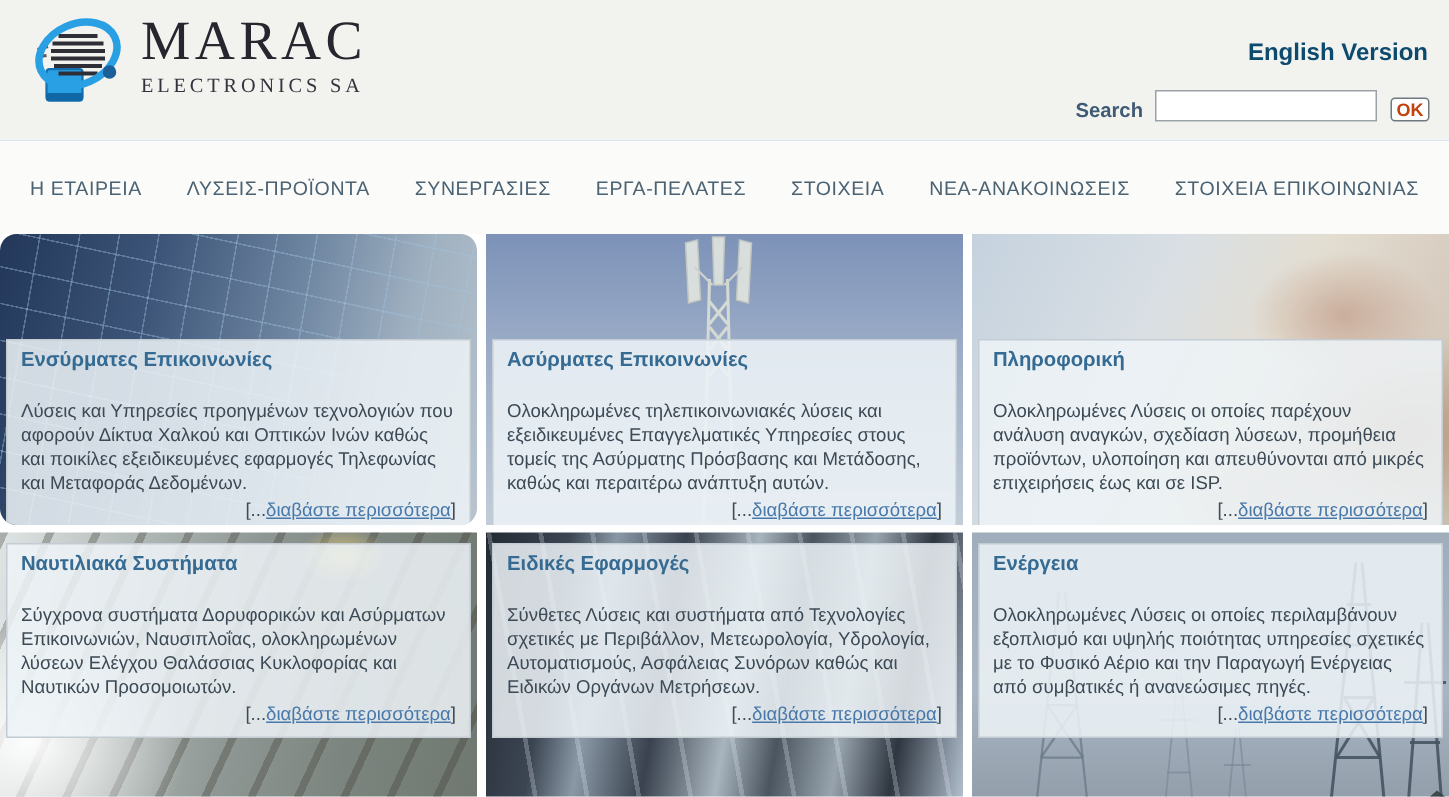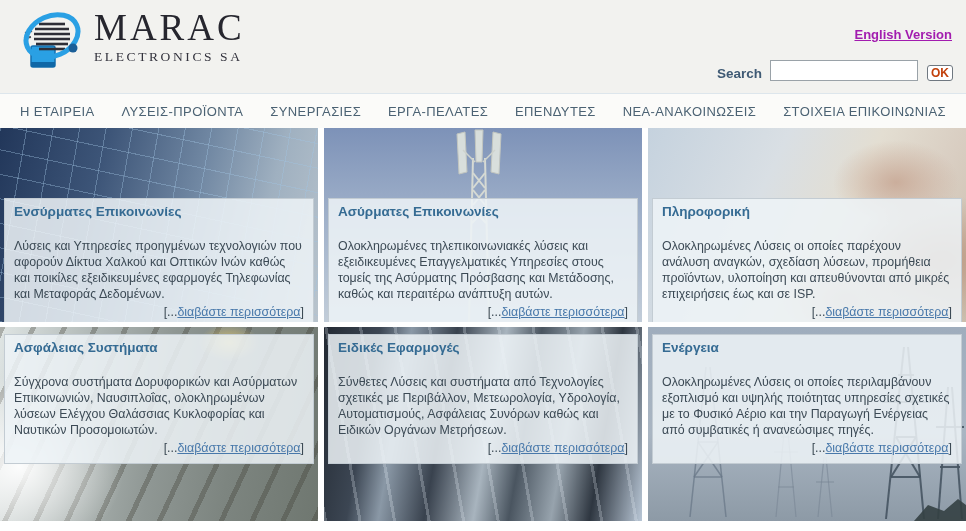--- a/index.html
+++ b/index.html
@@ -7,31 +7,31 @@
               font-family:"Liberation Sans", sans-serif; }
 
   
   .header { position:relative; width:966px; height:93px; background:#f2f2ef; }
   .logo { position:absolute; left:22px; top:9px; display:flex; align-items:flex-start; }
   .logo-icon { width:62px; height:64px; margin-right:10px; }
   .logo-text { font-family:"Liberation Serif", serif; }
   .logo-title { font-size:37px; letter-spacing:3px; color:#26262e; line-height:1; }
   .logo-sub { font-size:13.5px; letter-spacing:2.6px; color:#33333d; margin-top:3px; }
 
-  .eng-link { position:absolute; right:14px; top:27px; font-size:13px; font-weight:bold;
-              color:#a21caf; text-decoration:underline; cursor:pointer; }
+  .eng-link { position:absolute; right:14px; top:27px; font-size:16px; font-weight:bold;
+              color:#0c4a6e; cursor:pointer; }
   .search-row { position:absolute; right:13px; top:60px; display:flex; align-items:flex-end; }
   .search-label { font-size:13.5px; font-weight:bold; color:#3f5a74; margin-right:8px; }
   .search-input { width:148px; height:21px; border:1px solid #9aa2a8; background:#fff;
                   font-size:12px; padding:0 4px; margin-right:9px; }
   .ok-btn { height:16px; min-width:26px; background:#fff; border:1px solid #6f7880;
             border-radius:3px; font-size:12px; font-weight:bold; color:#c2410c; cursor:pointer; }
 
   
-  .nav { width:966px; height:35px; background:#fbfbf9; border-top:1px solid #dde6ec;
+  .nav { width:966px; height:63px; background:#fbfbf9; border-top:1px solid #dde6ec;
          display:flex; align-items:center; justify-content:space-between; padding:0 20px; }
   .nav-item { font-size:13px; color:#4b6273; letter-spacing:0.4px; cursor:pointer; white-space:nowrap; }
 
   
   .cards { display:grid; grid-template-columns:318px 318px 318px; grid-auto-rows:194px;
            gap:5px 6px; background:#ffffff; }
   .card { position:relative; overflow:hidden; }
 
   .overlay { position:absolute; left:4px; right:4px; background:rgba(238,243,247,0.86);
              border:1px solid #c3ccd3; padding:5px 9px 8px 9px; }
@@ -41,20 +41,21 @@
   .card-desc { font-size:12.4px; line-height:1.3; color:#3c4a55;margin-top:19px; }
   .readmore { text-align:right; font-size:12.4px; color:#3c4a55; margin-top:2px; }
   .readmore a { color:#4878aa; text-decoration:underline; cursor:pointer;margin-top:20px; }
 
   
   .img-network {
     background-image:
       repeating-linear-gradient(100deg, rgba(160,195,225,0.38) 0 1px, transparent 1px 26px),
       repeating-linear-gradient(12deg,  rgba(160,195,225,0.38) 0 1px, transparent 1px 24px),
       linear-gradient(105deg, #22375a 0%, #3d5578 30%, #7188a3 58%, #9fb0c0 78%, #b9c4cd 100%);
+    border-radius: 11px;
   }
   .img-antenna { background:linear-gradient(180deg, #7d92b8 0%, #9fb0c9 45%, #c2cdd9 100%); }
   .img-keyboard {
     background-image:
       radial-gradient(90px 60px at 78% 28%, rgba(196,160,140,0.75), transparent 70%),
       radial-gradient(130px 90px at 92% 68%, rgba(184,144,120,0.85), transparent 72%),
       radial-gradient(90px 55px at 62% 88%, rgba(202,170,148,0.55), transparent 70%),
       linear-gradient(115deg, #c5d2de 0%, #d9dfe4 35%, #e3ded2 58%, #d9cec2 78%, #cbbfae 100%);
   }
   .img-ship {
@@ -110,21 +111,21 @@
     <input class="search-input" type="text" value="" style="">
     <button class="ok-btn">OK</button>
   </div>
 </div>
 
 <div class="nav">
   <span class="nav-item">Η ΕΤΑΙΡΕΙΑ</span>
   <span class="nav-item">ΛΥΣΕΙΣ-ΠΡΟΪΟΝΤΑ</span>
   <span class="nav-item">ΣΥΝΕΡΓΑΣΙΕΣ</span>
   <span class="nav-item">ΕΡΓΑ-ΠΕΛΑΤΕΣ</span>
-  <span class="nav-item">ΕΠΕΝΔΥΤΕΣ</span>
+  <span class="nav-item">ΣΤΟΙΧΕΙΑ</span>
   <span class="nav-item">ΝΕΑ-ΑΝΑΚΟΙΝΩΣΕΙΣ</span>
   <span class="nav-item">ΣΤΟΙΧΕΙΑ ΕΠΙΚΟΙΝΩΝΙΑΣ</span>
 </div>
 
 <div class="cards">
 
   <div class="card row1 img-network">
     <div class="overlay">
       <div class="card-title">Ενσύρματες Επικοινωνίες</div>
       <div class="card-desc">Λύσεις και Υπηρεσίες προηγμένων τεχνολογιών που αφορούν Δίκτυα Χαλκού και Οπτικών Ινών καθώς και ποικίλες εξειδικευμένες εφαρμογές Τηλεφωνίας και Μεταφοράς Δεδομένων.</div>
@@ -170,21 +171,21 @@
       <div class="card-title">Πληροφορική</div>
       <div class="card-desc">Ολοκληρωμένες Λύσεις οι οποίες παρέχουν ανάλυση αναγκών, σχεδίαση λύσεων, προμήθεια προϊόντων, υλοποίηση και απευθύνονται από μικρές επιχειρήσεις έως και σε ISP.</div>
       <div class="readmore">
         <span>[...</span><a>διαβάστε περισσότερα</a><span>]</span>
       </div>
     </div>
   </div>
 
   <div class="card row2 img-ship">
     <div class="overlay">
-      <div class="card-title">Ασφάλειας Συστήματα</div>
+      <div class="card-title">Ναυτιλιακά Συστήματα</div>
       <div class="card-desc">Σύγχρονα συστήματα Δορυφορικών και Ασύρματων Επικοινωνιών, Ναυσιπλοΐας, ολοκληρωμένων λύσεων Ελέγχου Θαλάσσιας Κυκλοφορίας και Ναυτικών Προσομοιωτών.</div>
       <div class="readmore">
         <span>[...</span><a>διαβάστε περισσότερα</a><span>]</span>
       </div>
     </div>
   </div>
 
   <div class="card row2 img-machinery">
     <div class="overlay">
       <div class="card-title">Ειδικές Εφαρμογές</div>

